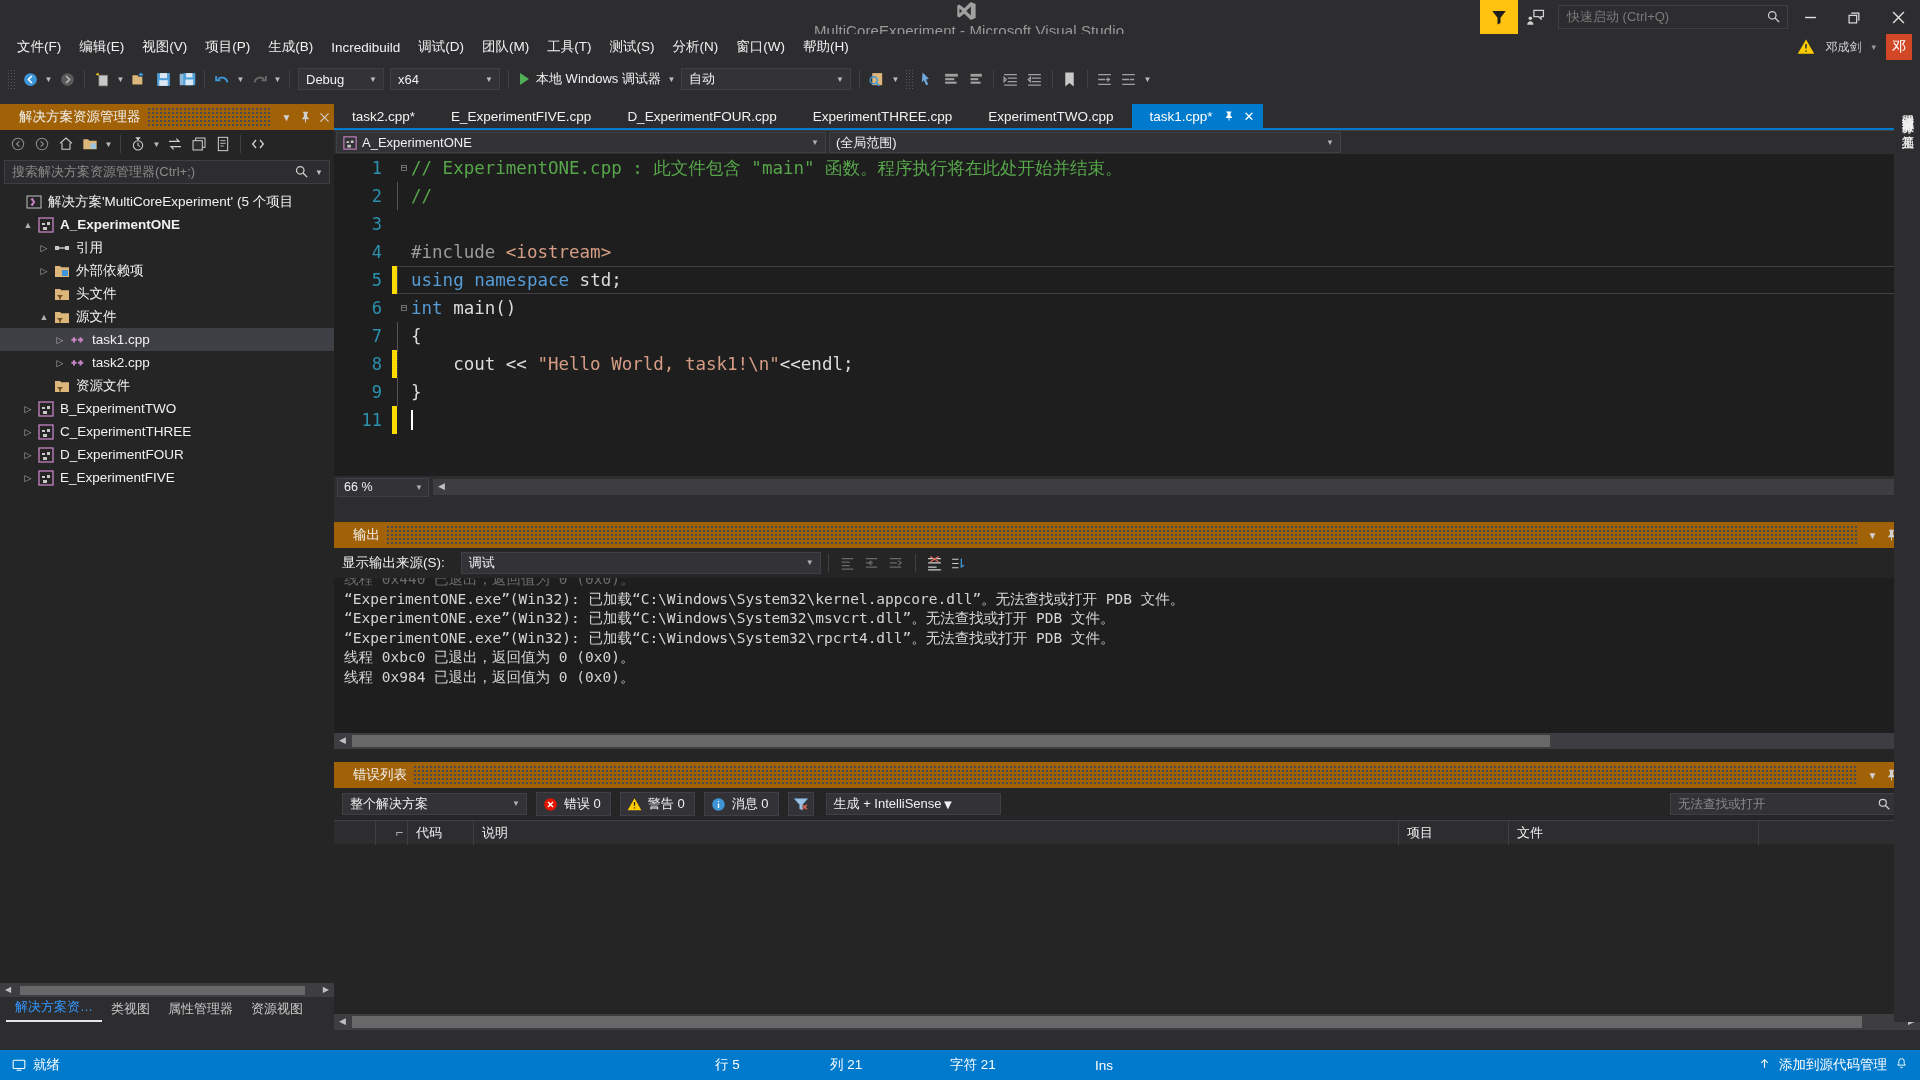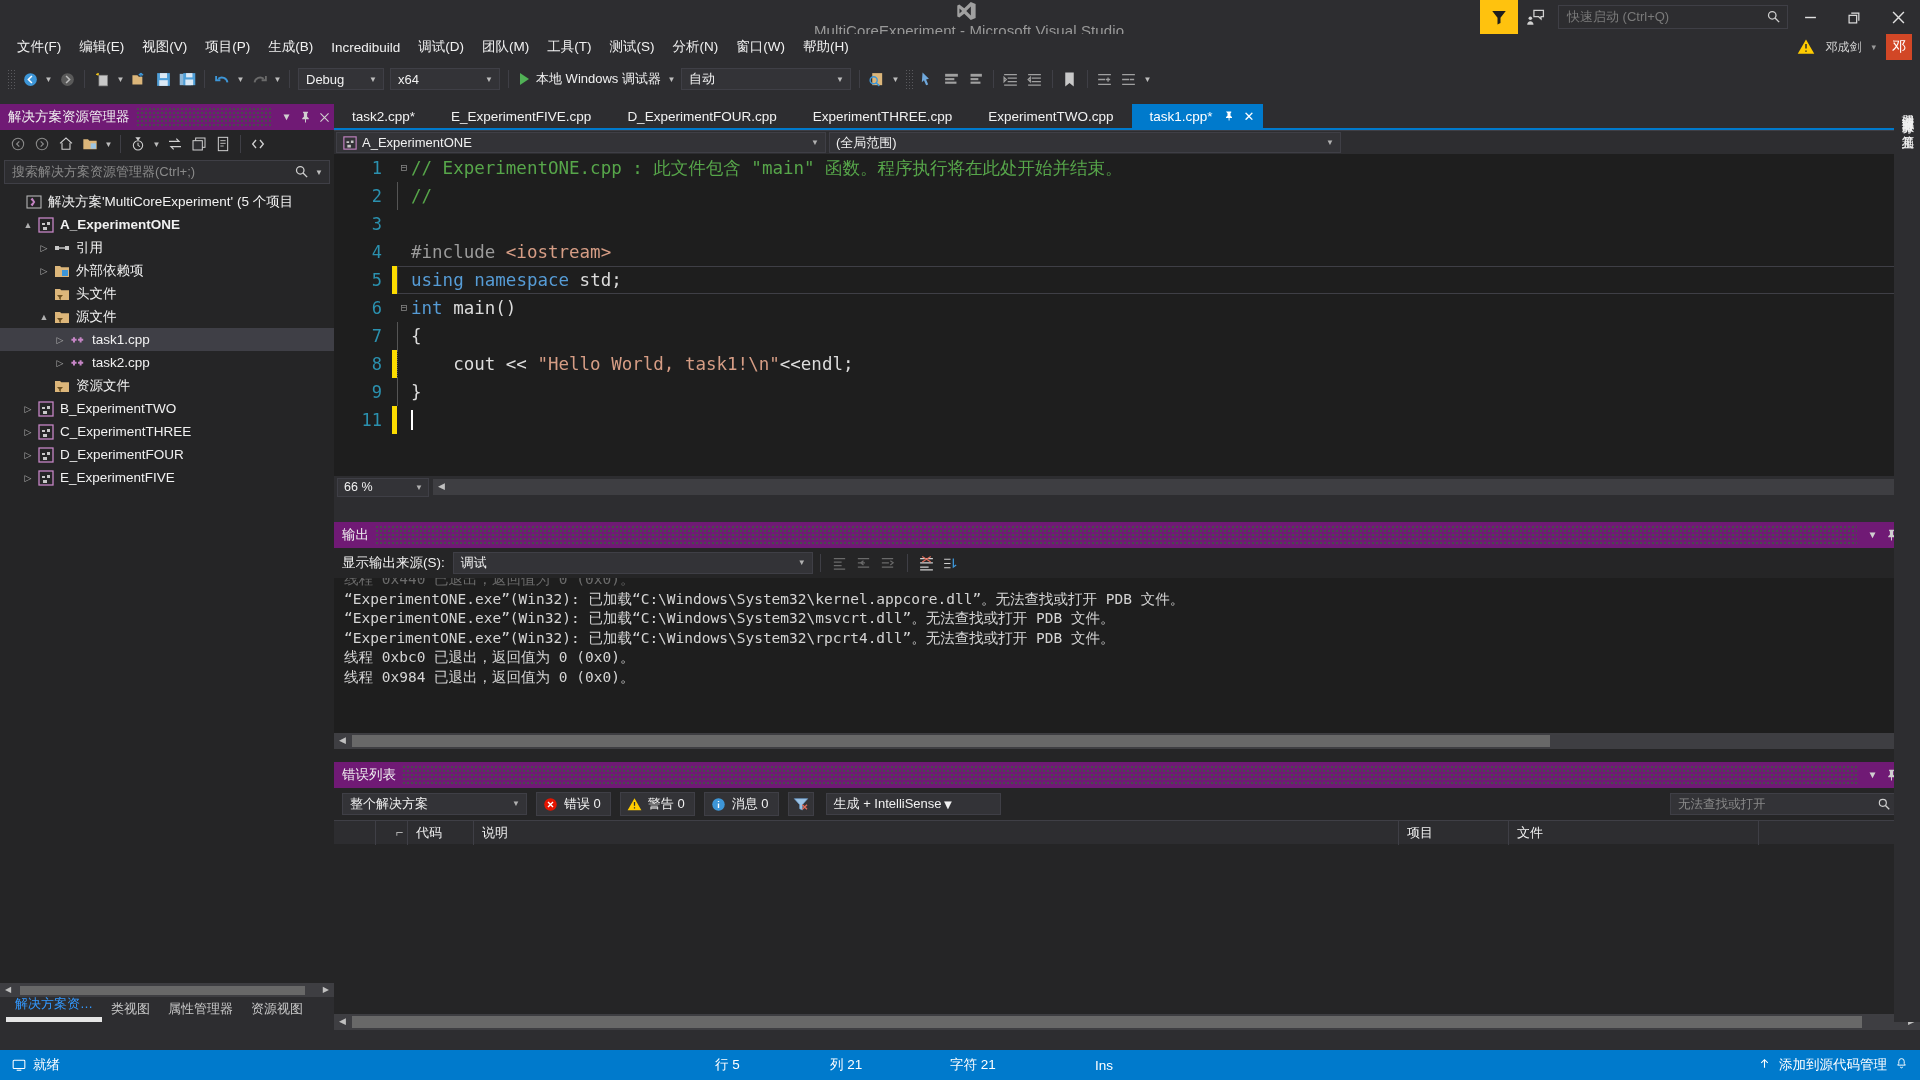--- a/index.html
+++ b/index.html
@@ -96,22 +96,22 @@
   .run-btn{ height:24px; display:flex; align-items:center; padding:0 4px 0 6px; }
   .run-btn .tri{ width:0;height:0;border-left:9px solid #51b156;border-top:6px solid transparent;border-bottom:6px solid transparent;}
   .run-btn .rlabel{ color:#f1f1f1; font-size:13px; margin-left:7px; white-space:nowrap;}
 
   
   .solexp{
     position:absolute; left:0; top:104px; width:334px; height:918px;
     background:#252526; display:flex; flex-direction:column;
   }
   .panel-head{
-    height:26px; display:flex; align-items:center; background:#701a75;
-    padding-left:8px; position:relative;font-family:Liberation Mono, monospace;
+    height:26px; display:flex; align-items:center; background:#a16207;
+    padding-left:19px; position:relative;
   }
   .panel-head .ph-title{ color:#f1f1f1; font-size:13.5px; white-space:nowrap; }
   .panel-head .ph-dots{ flex:1; height:20px; margin:0 6px;
     background-image:radial-gradient(#4a4a4e 0.8px, transparent 0.9px);
     background-size:4px 4px; }
   .ph-btn{ width:19px; height:22px; display:flex;align-items:center;justify-content:center;
            color:#d0d0d0; font-size:10px; }
   .ph-btn svg{ width:13px; height:13px; }
   .se-toolbar{
     height:28px; display:flex; align-items:center; background:#252526; padding-left:6px;
@@ -133,21 +133,21 @@
   .trow .tico svg{ width:16px; height:16px; }
   .trow .tlbl{ padding-left:4px; }
   .trow.bold .tlbl{ font-weight:bold; }
   .se-scroll{ height:14px; background:#3e3e42; position:relative; }
   .se-scroll .thumb{ position:absolute; left:20px; top:3px; width:285px; height:9px; background:#686868;}
   .se-scroll .ar{ position:absolute; top:2px; color:#c0c0c0; font-size:8px;}
   .se-tabs{
     height:25px; background:#2d2d30; display:flex; align-items:flex-end; padding-left:6px;
   }
   .se-tab{ padding:3px 9px 4px 9px; font-size:13px; color:#c8c8c8; white-space:nowrap;}
-  .se-tab.active{ color:#3399ff; border-bottom:5px solid #e5e5e5; }
+  .se-tab.active{ color:#3399ff; border-bottom:2px solid #e5e5e5; }
 
   
   .editor-wrap{
     position:absolute; left:334px; top:104px; width:1586px; height:418px;
   }
   .tabstrip{
     height:26px; background:#2d2d30; display:flex; align-items:stretch; position:relative;
     border-bottom:2px solid #007acc;
   }
   .etab{
@@ -216,21 +216,21 @@
 
   
   .outpanel{
     position:absolute; left:334px; top:522px; width:1586px; height:240px; background:#252526;
   }
   .out-toolrow{
     height:30px; display:flex; align-items:center; background:#252526; padding-left:8px;
   }
   .out-label{ color:#f1f1f1; font-size:13.5px; white-space:nowrap; }
   .out-combo{
-    width:360px; height:22px; margin-left:8px; background:#333337; border:1px solid #3f3f46;
+    width:360px; height:22px; margin-left:16px; background:#333337; border:1px solid #3f3f46;
     color:#f1f1f1; font-size:13px; display:flex; align-items:center; padding-left:7px; position:relative;
   }
   .out-combo .oc{ position:absolute; right:6px; top:5px; color:#b0b0b0; font-size:8px; }
   .out-sep{ width:1px; height:18px; background:#3f3f46; margin:0 7px; }
   .out-body{
     position:relative; height:155px; background:#1e1e1e; overflow:hidden;
     font-family:"DejaVu Sans Mono","Liberation Mono",monospace;
     font-size:14.5px; line-height:19.5px; color:#d4d4d4; padding:4px 0 0 10px;
   }
   .out-body .oline{ white-space:pre; }

